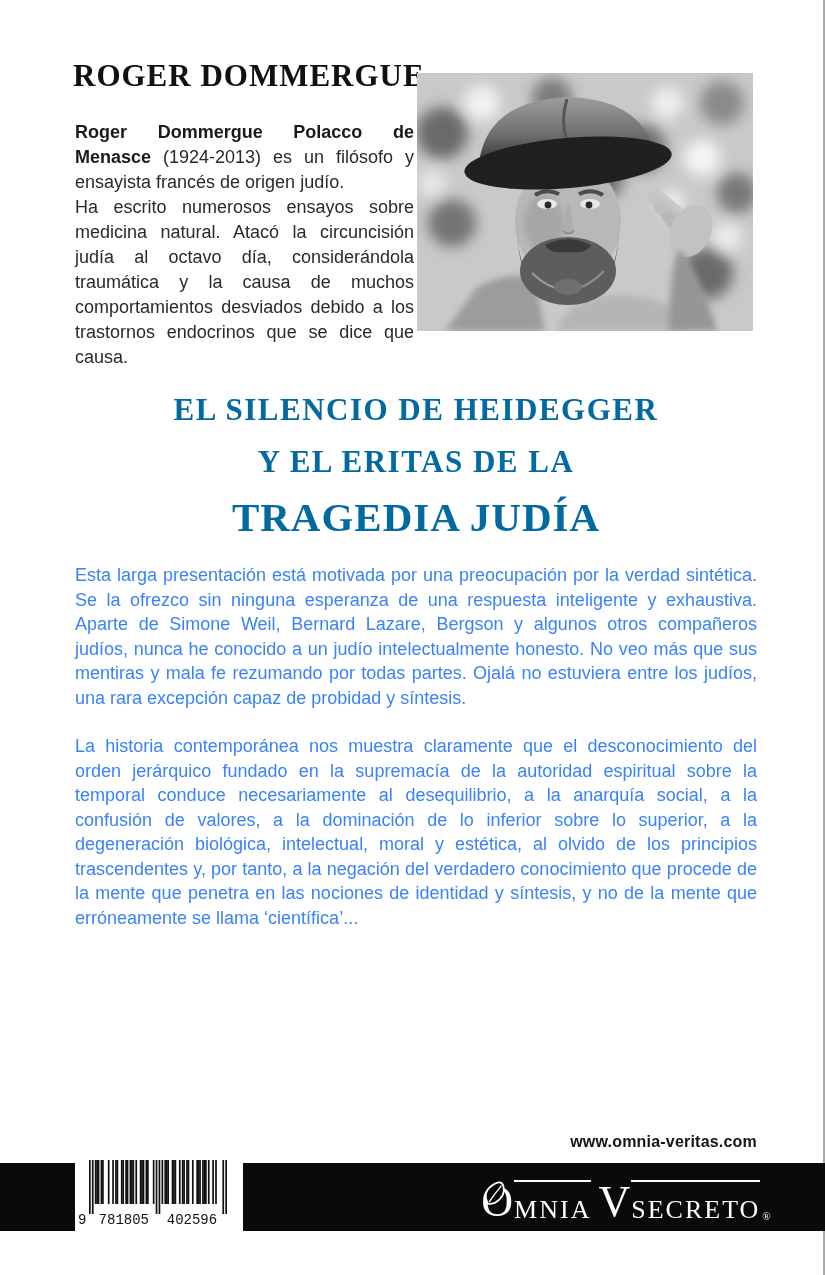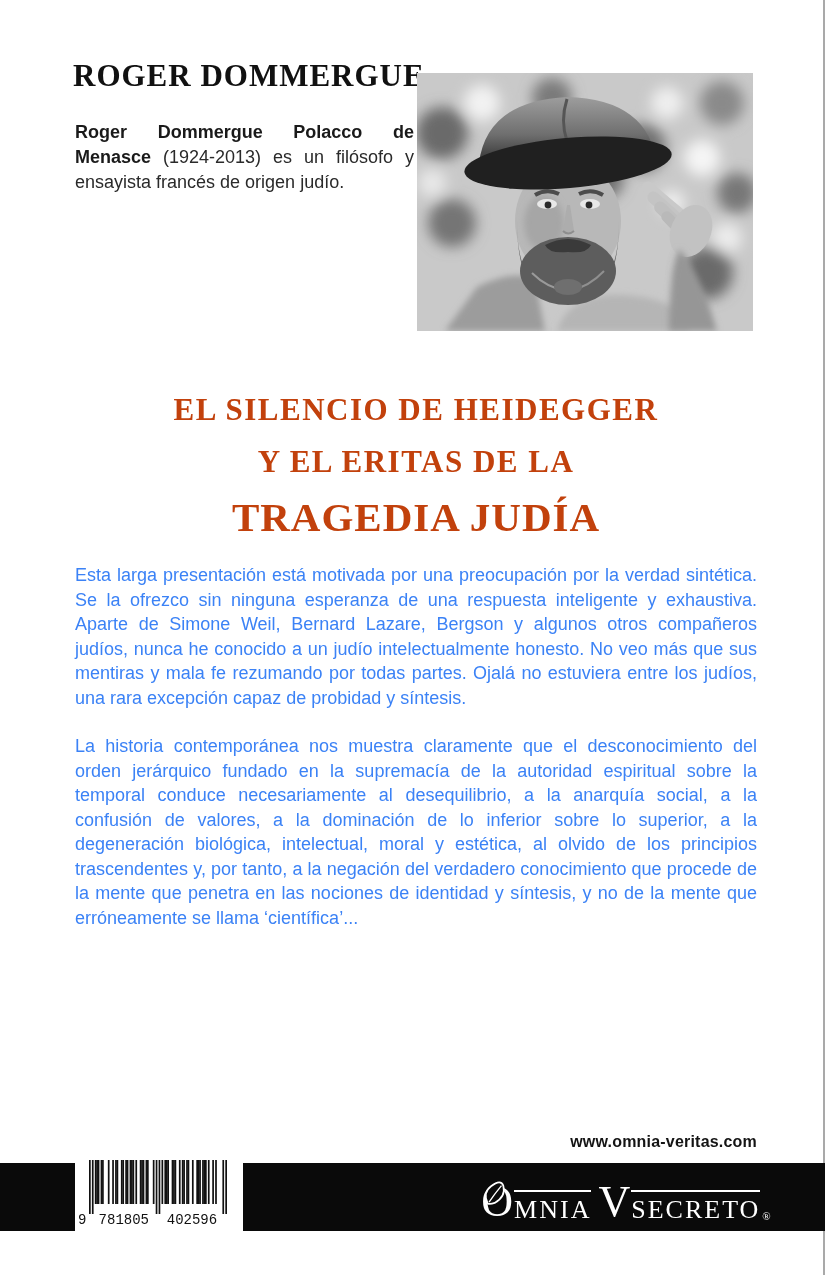--- a/index.html
+++ b/index.html
@@ -22,21 +22,21 @@
   .bio p{margin:0;}
   .bio strong{font-weight:700;color:#1a1a1a;}
 
   .photo{
     position:absolute;left:417px;top:73px;width:336px;height:258px;background:#c9c9c9;
   }
   .photo svg{display:block;width:336px;height:258px;}
 
   .title-block{
     position:absolute;left:75px;top:384px;width:682px;text-align:center;
-    font-family:"Liberation Serif",serif;color:#c2410c;
+    font-family:"Liberation Serif",serif;color:#0369a1;
   }
   .title-line{font-size:31px;font-weight:700;letter-spacing:1.5px;line-height:52px;}
   .title-line-big{font-size:41px;font-weight:700;letter-spacing:1px;line-height:58px;}
 
   .body-text{
     position:absolute;left:75px;top:563px;width:682px;
     font-size:18px;line-height:24.5px;text-align:justify;color:#3b82f6;
   }
   .body-text p{margin:0 0 24px 0;}
 
@@ -54,36 +54,37 @@
   #barcode{position:absolute;left:2px;top:5px;}
 
   .logo{
     position:absolute;left:495px;top:7px;width:262px;height:54px;
     display:flex;align-items:flex-end;justify-content:center;
     font-family:"Liberation Serif",serif;color:#ffffff;white-space:nowrap;
   }
   .lo-big{font-size:44px;line-height:44px;font-weight:400;letter-spacing:1px;}
   .lo-small{
     display:inline-block;font-size:26px;line-height:26px;letter-spacing:2px;
-    border-top:2px solid #ffffff;padding-top:5px;margin-bottom:1px;
+    border-top:2px solid #ffffff;padding-top:15px;margin-bottom:1px;
   }
   .o-wrap{position:relative;display:inline-block;}
   .leaf{position:absolute;left:1px;top:2px;width:26px;height:22px;transform:rotate(-18deg);}
   .v-gap{margin-left:7px;}
   .reg{font-size:11px;line-height:11px;margin-left:2px;margin-bottom:2px;}
 </style>
 </head>
 <body>
 
 <div id="page">
 
   <h1 class="author-heading">ROGER DOMMERGUE</h1>
 
   <div class="bio">
     <p><strong>Roger Dommergue Polacco de Menasce</strong> <span>(1924-2013) es un filósofo y ensayista francés de origen judío.</span></p>
+    <p>Ha escrito numerosos ensayos sobre medicina natural. Atacó la circuncisión judía al octavo día, considerándola traumática y la causa de muchos comportamientos desviados debido a los trastornos endocrinos que se dice que causa.</p>
   </div>
 
   <div class="photo">
     <svg viewBox="0 0 336 258" xmlns="http://www.w3.org/2000/svg">
       <defs>
         <filter id="b1" x="-40%" y="-40%" width="180%" height="180%">
             <feGaussianBlur stdDeviation="7"></feGaussianBlur>
           </filter>
         <filter id="b2" x="-40%" y="-40%" width="180%" height="180%">
             <feGaussianBlur stdDeviation="3"></feGaussianBlur>

